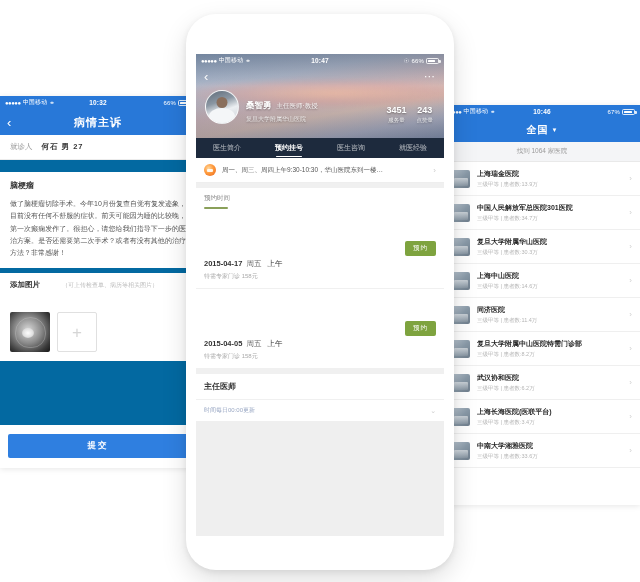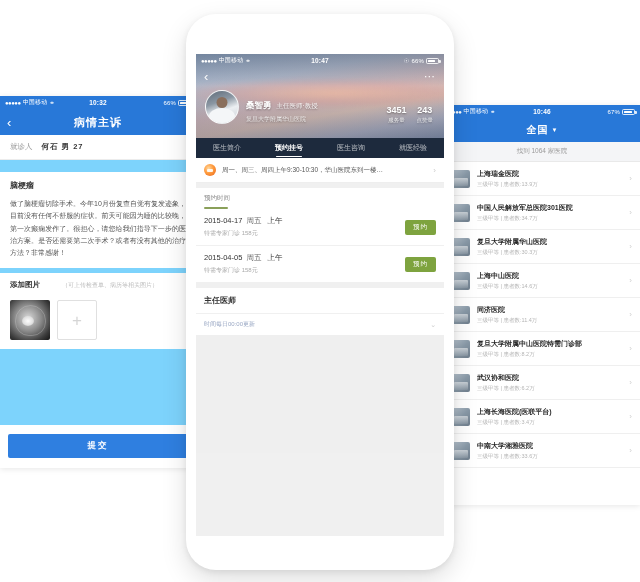--- a/index.html
+++ b/index.html
@@ -42,33 +42,33 @@
   
   #phone-left .nav {
     background: #2878d8; height: 26px; position: relative;
     display:flex; align-items:center; justify-content:center;
   }
   #phone-left .nav .title { color:#fff; font-size:11px; font-weight:bold; letter-spacing:1px; }
   #phone-left .nav .back {
     position:absolute; left:7px; top:50%; transform:translateY(-50%);
     color:#fff; font-size:13px; font-weight:300; line-height:1;
   }
-  #phone-left .lp-body { background:#7dd3fc; height: calc(100% - 39px); position:relative; }
+  #phone-left .lp-body { background:#0369a1; height: calc(100% - 39px); position:relative; }
   .lp-field {
     background:#fff; padding:7px 10px; display:flex; align-items:center; gap:9px;
     border-bottom:1px solid #ececec; font-size:7.5px;
   }
   .lp-field .lbl { color:#999; }
   .lp-field .val { color:#333; font-weight:bold; letter-spacing:1px;}
   .lp-gap { height:6px; }
   .lp-card { background:#fff; padding:8px 10px 9px; }
   .lp-card h4 { font-size:8px; color:#333; margin-bottom:7px; font-weight:bold;}
   .lp-card p  { font-size:7px; color:#555; line-height:1.75; text-align:justify;}
   .lp-add { background:#fff; padding:7px 10px 9px; margin-top:5px;}
-  .lp-add-hd { display:flex; align-items:baseline; gap:22px; margin-bottom:10px;}
+  .lp-add-hd { display:flex; align-items:baseline; gap:22px; margin-bottom:22px;}
   .lp-add-hd .t1{ font-size:7.5px; color:#333; font-weight:bold;}
   .lp-add-hd .t2{ font-size:6px; color:#bbb;}
   .lp-thumbs { display:flex; gap:7px; }
   .thumb-mri {
     width:40px; height:40px; border-radius:2px; overflow:hidden;
     background: radial-gradient(ellipse at 45% 45%, #d8d8d8 0%, #8c8c8c 42%, #3a3a3a 78%, #151515 100%);
     position:relative;
   }
   .thumb-mri::before{
     content:""; position:absolute; left:46%; top:52%; width:12px; height:10px;
@@ -211,21 +211,21 @@
   
   .appt-block{ background:#fff; margin-top:5px; }
   .appt-hd{ padding:6px 8px 0; }
   .appt-hd .t{ font-size:6.5px; color:#888; }
   .appt-hd .bar{ width:24px; height:2px; background:#8aa05a; margin-top:4px; border-radius:1px;}
   .appt-row{
     display:flex; align-items:center; padding:7px 8px; border-bottom:1px solid #f0f0f0;
   }
   .appt-info{ flex:1; min-width:0;}
   .appt-l1{ font-size:7.5px; color:#333; display:flex; align-items:baseline; gap:4px;}
-  .appt-l1 .dt{ font-weight:normal;}
+  .appt-l1 .dt{ font-weight:bold;margin-top:43px;}
   .appt-l1 .wd{ color:#666;}
   .appt-l1 .ap{ color:#333; margin-left:2px;}
   .appt-l2{ font-size:6px; color:#aaa; margin-top:3px;}
   .appt-btn{
     background:#7ea33f; color:#fff; font-size:6.5px; padding:3px 8px;
     border-radius:2px; letter-spacing:1px; flex:0 0 auto;
   }
   
   .rules{ background:#fff; margin-top:5px; }
   .rules-hd{ padding:7px 8px; font-size:8px; color:#333; font-weight:bold; border-bottom:1px solid #f0f0f0;}

